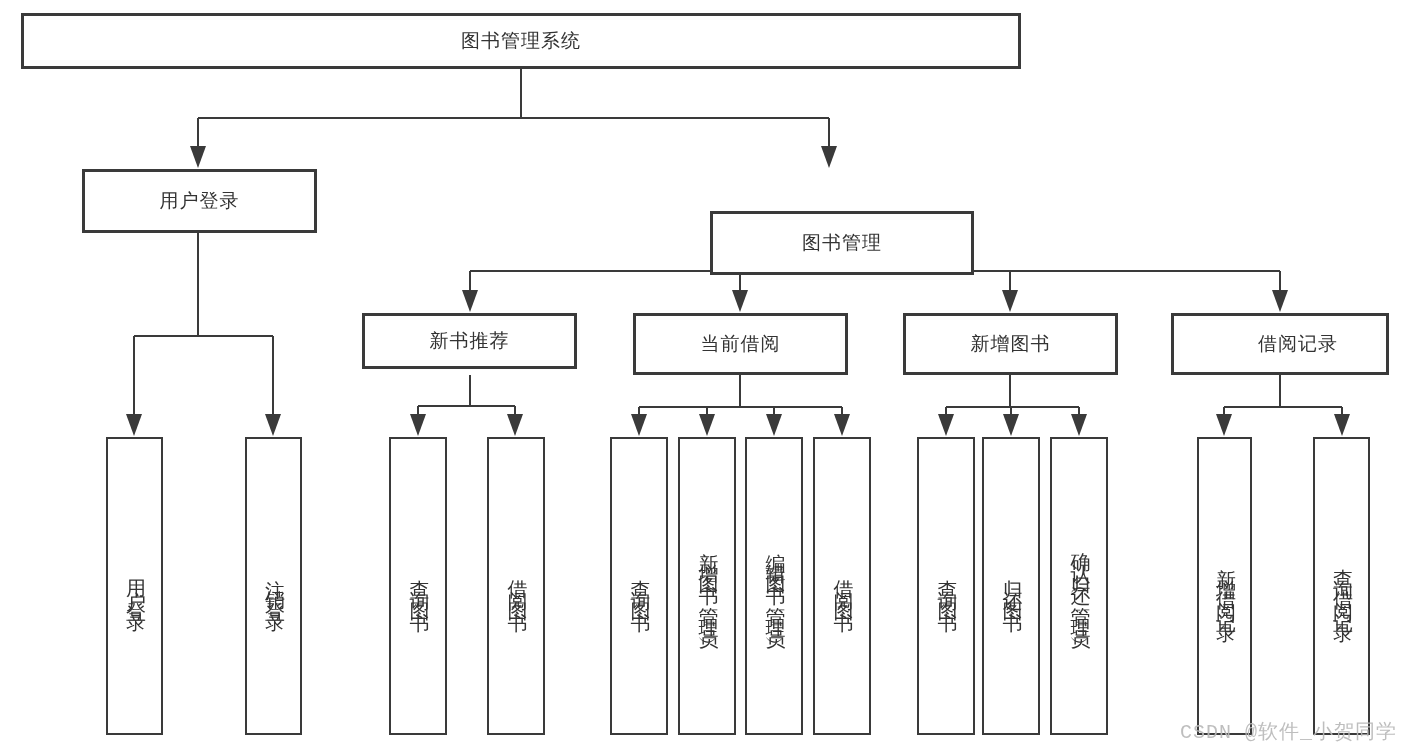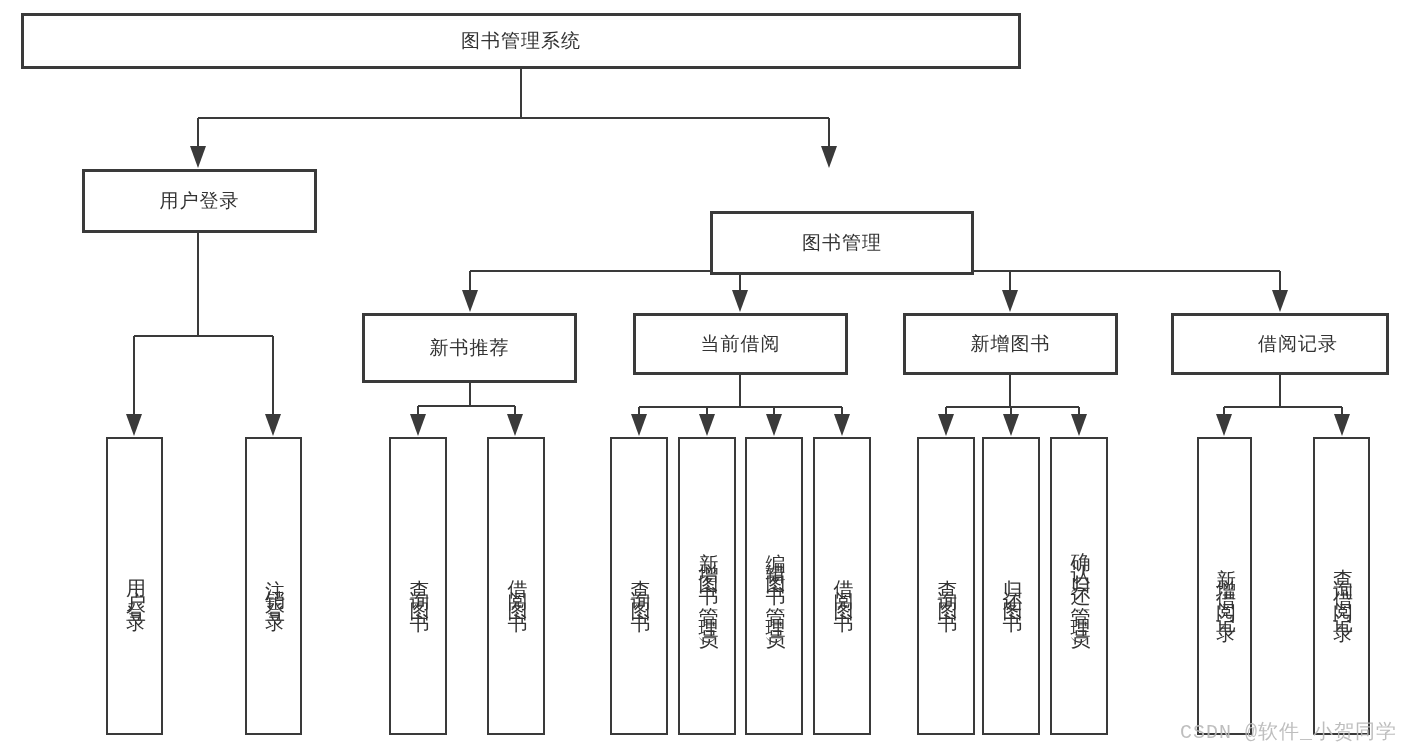--- a/index.html
+++ b/index.html
@@ -75,21 +75,21 @@
     <polygon points="1071,414 1087,414 1079,436"></polygon>
     <polygon points="1216,414 1232,414 1224,436"></polygon>
     <polygon points="1334,414 1350,414 1342,436"></polygon>
   </svg>
 
   <div class="node root-node" style="left:21px; top:13px; width:1000px; height:56px;">图书管理系统</div>
 
   <div class="node h-node" style="left:82px; top:169px; width:235px; height:64px;">用户登录</div>
   <div class="node h-node" style="left:710px; top:178px; width:264px; height:64px;margin-top:33px;">图书管理</div>
 
-  <div class="node h-node" style="left:362px; top:313px; width:215px; height:70px;">新书推荐</div>
+  <div class="node h-node" style="left:362px; top:313px; width:215px; height:56px;">新书推荐</div>
   <div class="node h-node" style="left:633px; top:313px; width:215px; height:62px;">当前借阅</div>
   <div class="node h-node" style="left:903px; top:313px; width:215px; height:62px;">新增图书</div>
   <div class="node h-node" style="left:1171px; top:313px; width:218px; height:62px;padding-left:36px;">借阅记录</div>
 
   <div class="node v-node" style="left:106px; top:437px; width:57px; height:298px;">用户登录</div>
   <div class="node v-node" style="left:245px; top:437px; width:57px; height:298px;">注销登录</div>
 
   <div class="node v-node" style="left:389px; top:437px; width:58px; height:298px;">查询图书</div>
   <div class="node v-node" style="left:487px; top:437px; width:58px; height:298px;">借阅图书</div>
 

